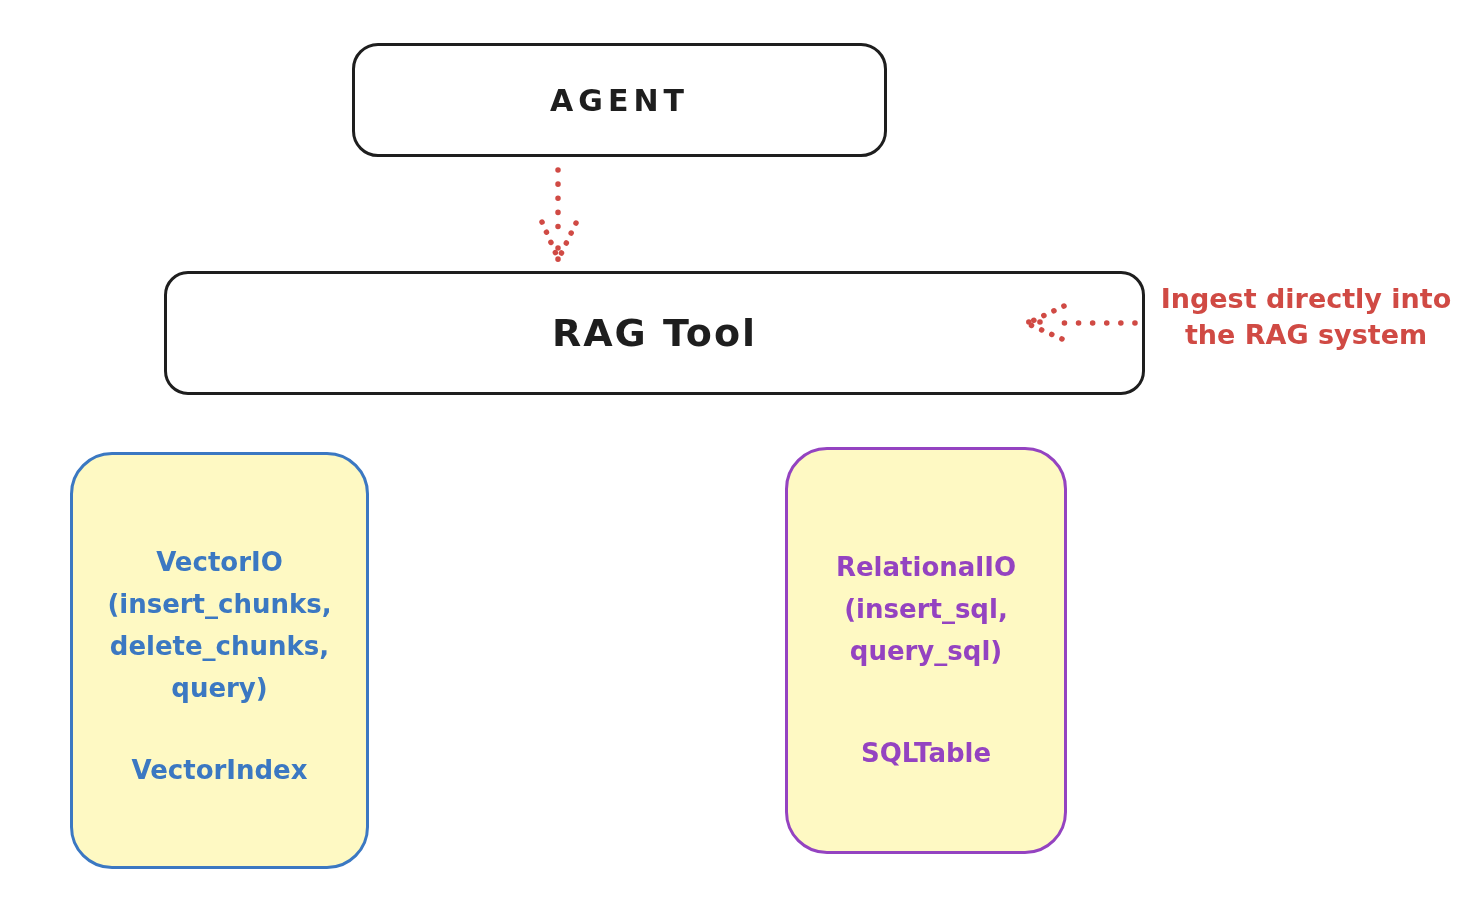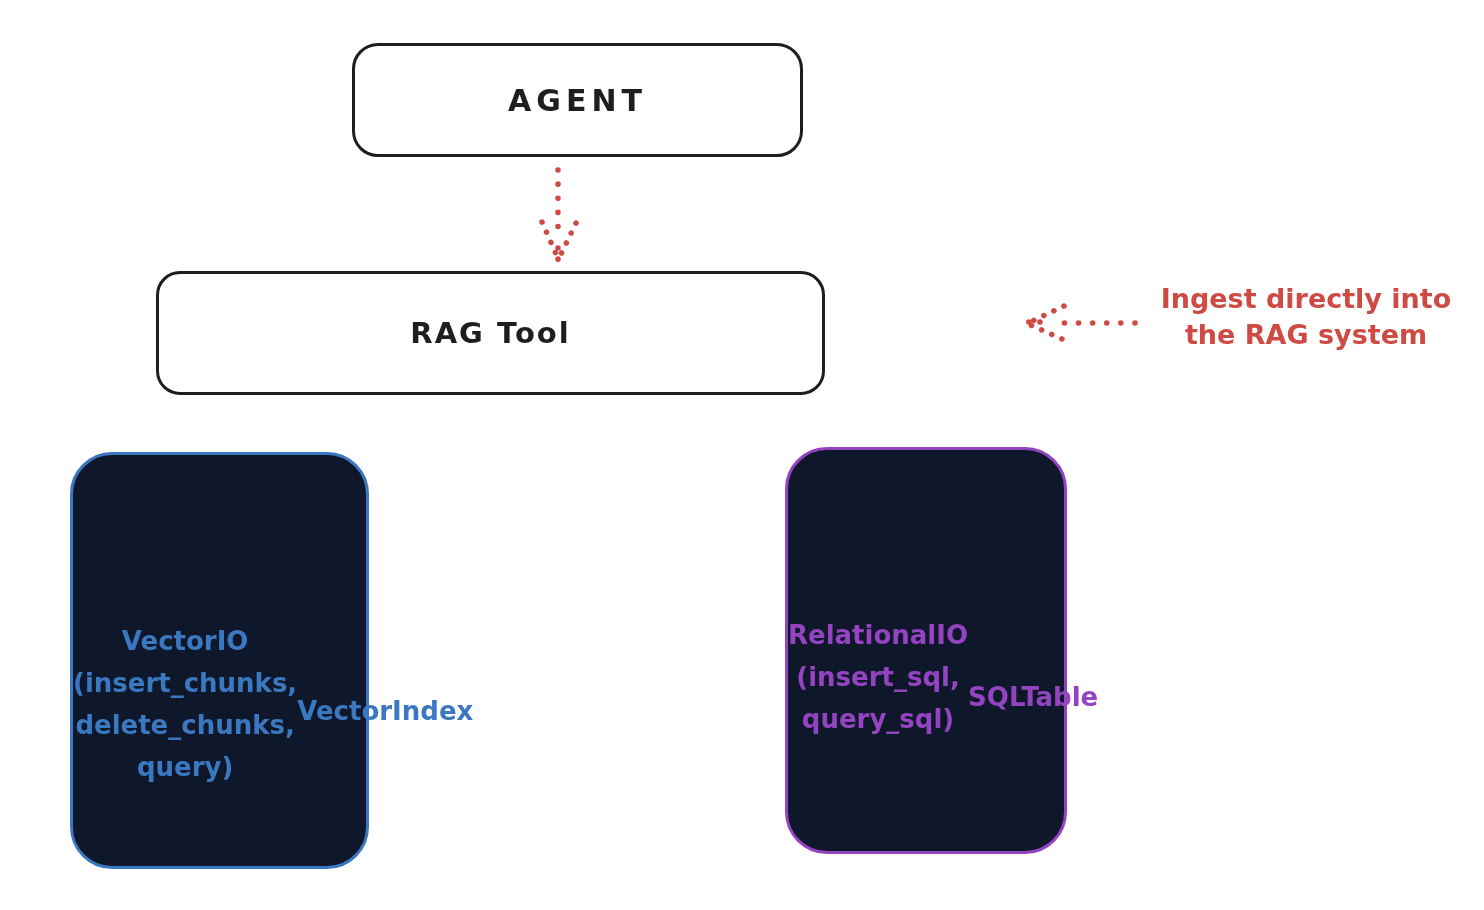--- a/index.html
+++ b/index.html
@@ -25,83 +25,84 @@
     display: flex;
     align-items: center;
     justify-content: center;
     color: #1e1e1e;
     font-weight: 700;
     box-sizing: border-box;
   }
   .agent-box {
     left: 352px;
     top: 43px;
-    width: 451px;
+    width: 535px;
     height: 114px;
     font-size: 30px;
     letter-spacing: 5px;
     border-radius: 26px;
   }
   .ragtool-box {
-    left: 156px;
+    left: 164px;
     top: 271px;
-    width: 669px;
+    width: 981px;
     height: 124px;
-    font-size: 29px;
+    font-size: 38px;
     letter-spacing: 2px;
     font-weight: 600;
   }
   .card {
     position: absolute;
     border-radius: 42px;
-    background: #0f172a;
+    background: #fef9c3;
     box-sizing: border-box;
     display: flex;
-    flex-direction: row;
+    flex-direction: column;
     align-items: center;
     text-align: center;
     font-weight: 700;
+    gap: 20px;
   }
   .card .methods {
     white-space: pre-line;
     font-size: 26px;
     line-height: 42px;
   }
   .card .index-label {
     font-size: 26px;
     line-height: 42px;
   }
   .card-vector {
     left: 70px;
     top: 452px;
     width: 299px;
     height: 417px;
     border: 3.5px solid #3b78c2;
     color: #3b78c2;
     padding-top: 86px;
   }
-  .card-vector .index-label { margin-top: 14px; }
+  .card-vector .index-label { margin-top: 20px; }
   .card-keyvalue {
     left: 428px;
     top: 450px;
     width: 283px;
     height: 406px;
     border: 3.5px solid #4d9a51;
     color: #4d9a51;
     padding-top: 94px;
   }
   .card-keyvalue .index-label { margin-top: 40px; }
   .card-relational {
     left: 785px;
     top: 447px;
     width: 282px;
     height: 407px;
     border: 3.5px solid #9443c1;
     color: #9443c1;
-    padding-top: 52px;
+    padding-top: 96px;
   }
   .card-relational .index-label { margin-top: 40px; text-align: center; }
   .annotation-text {
     position: absolute;
     left: 1138px;
     top: 281px;
     width: 336px;
     color: #d04a44;
     font-size: 27px;
     line-height: 36px;

